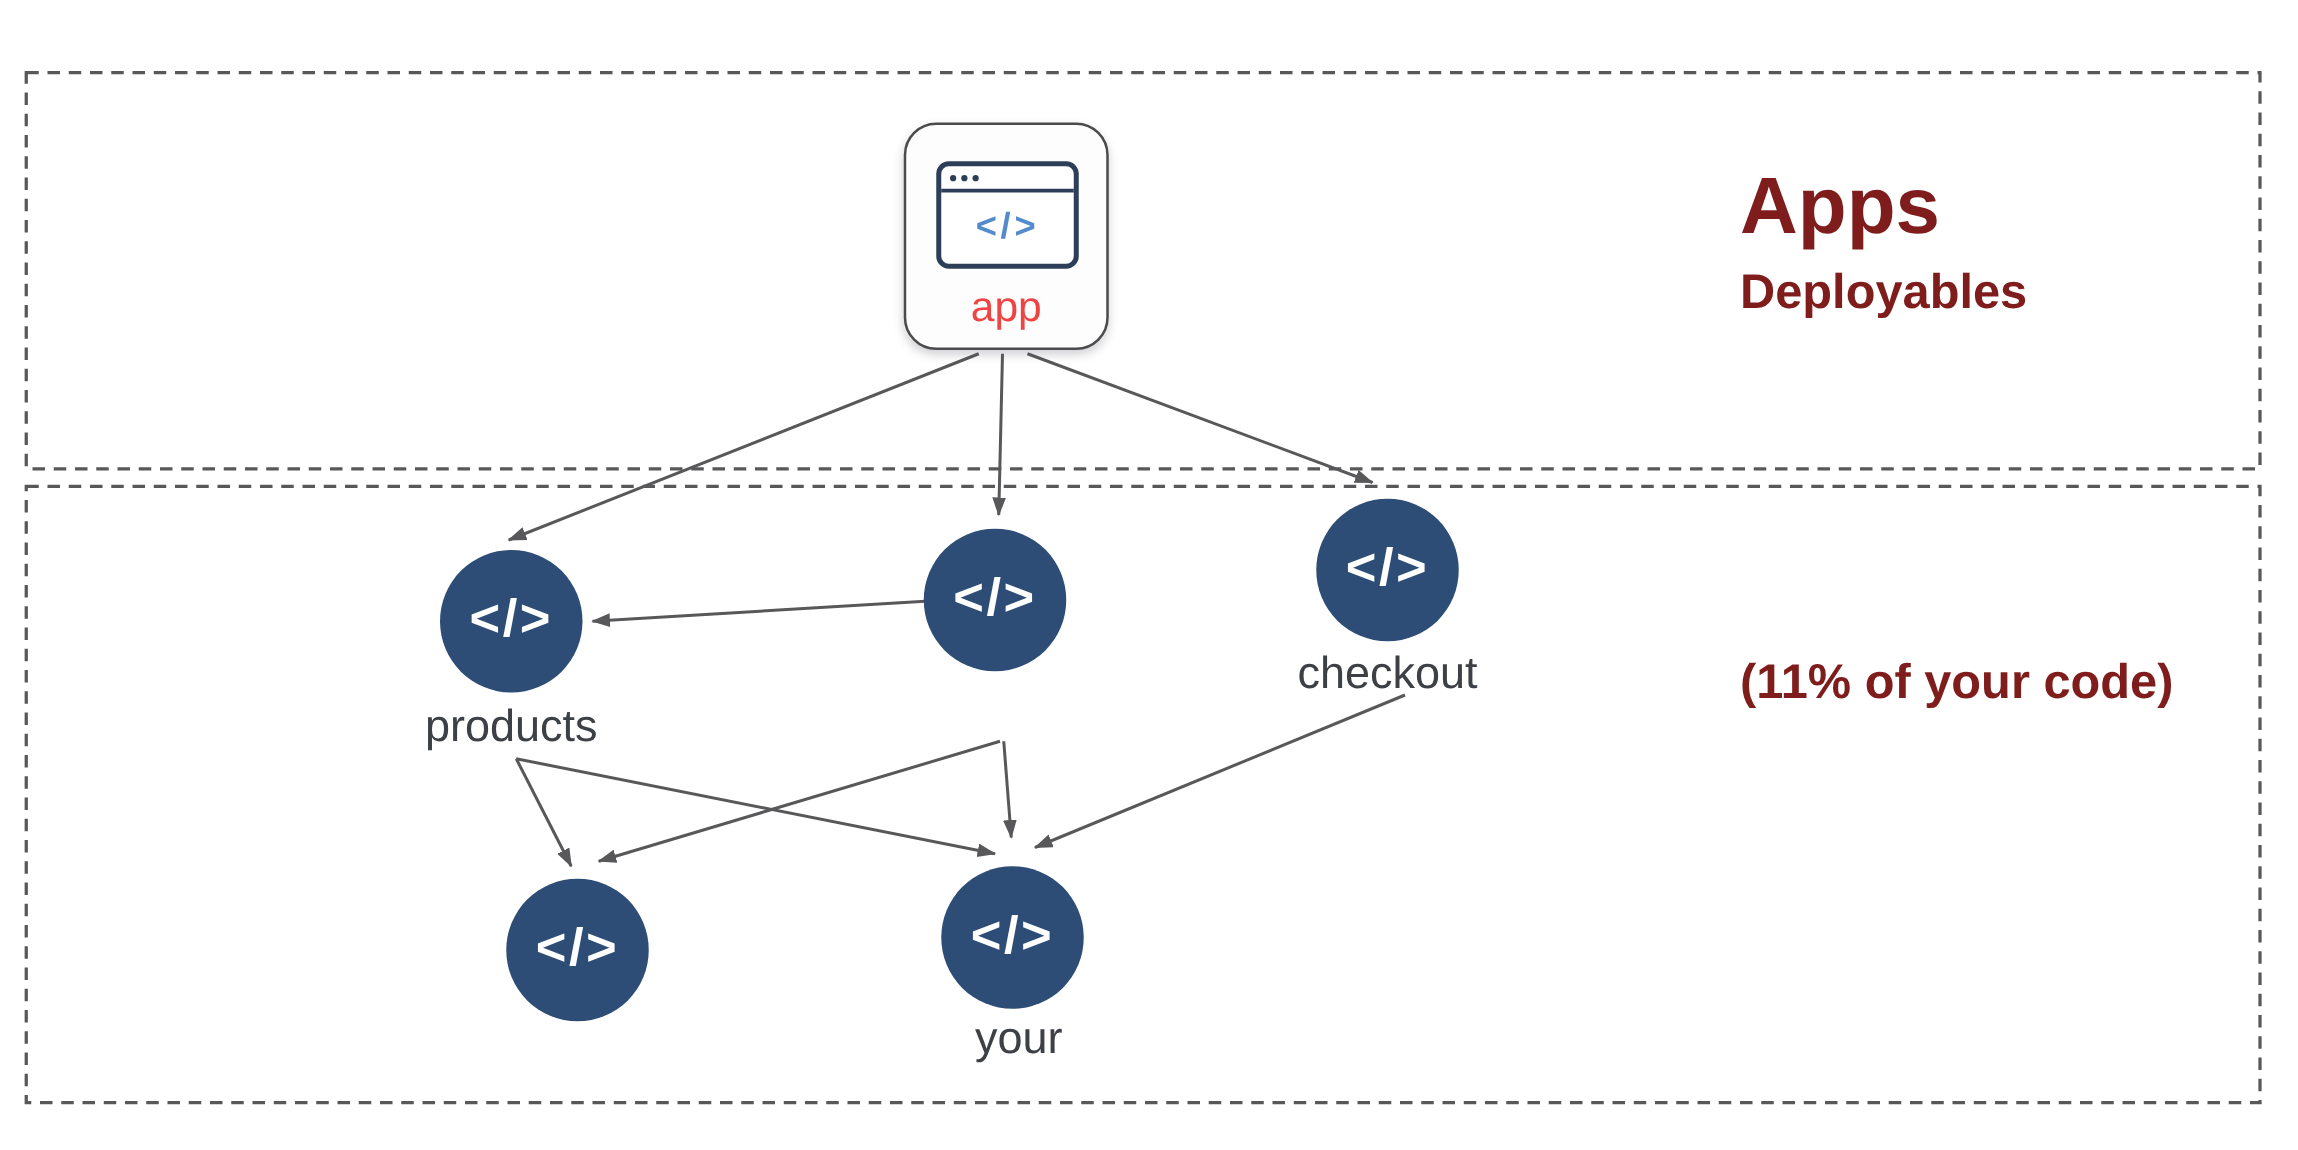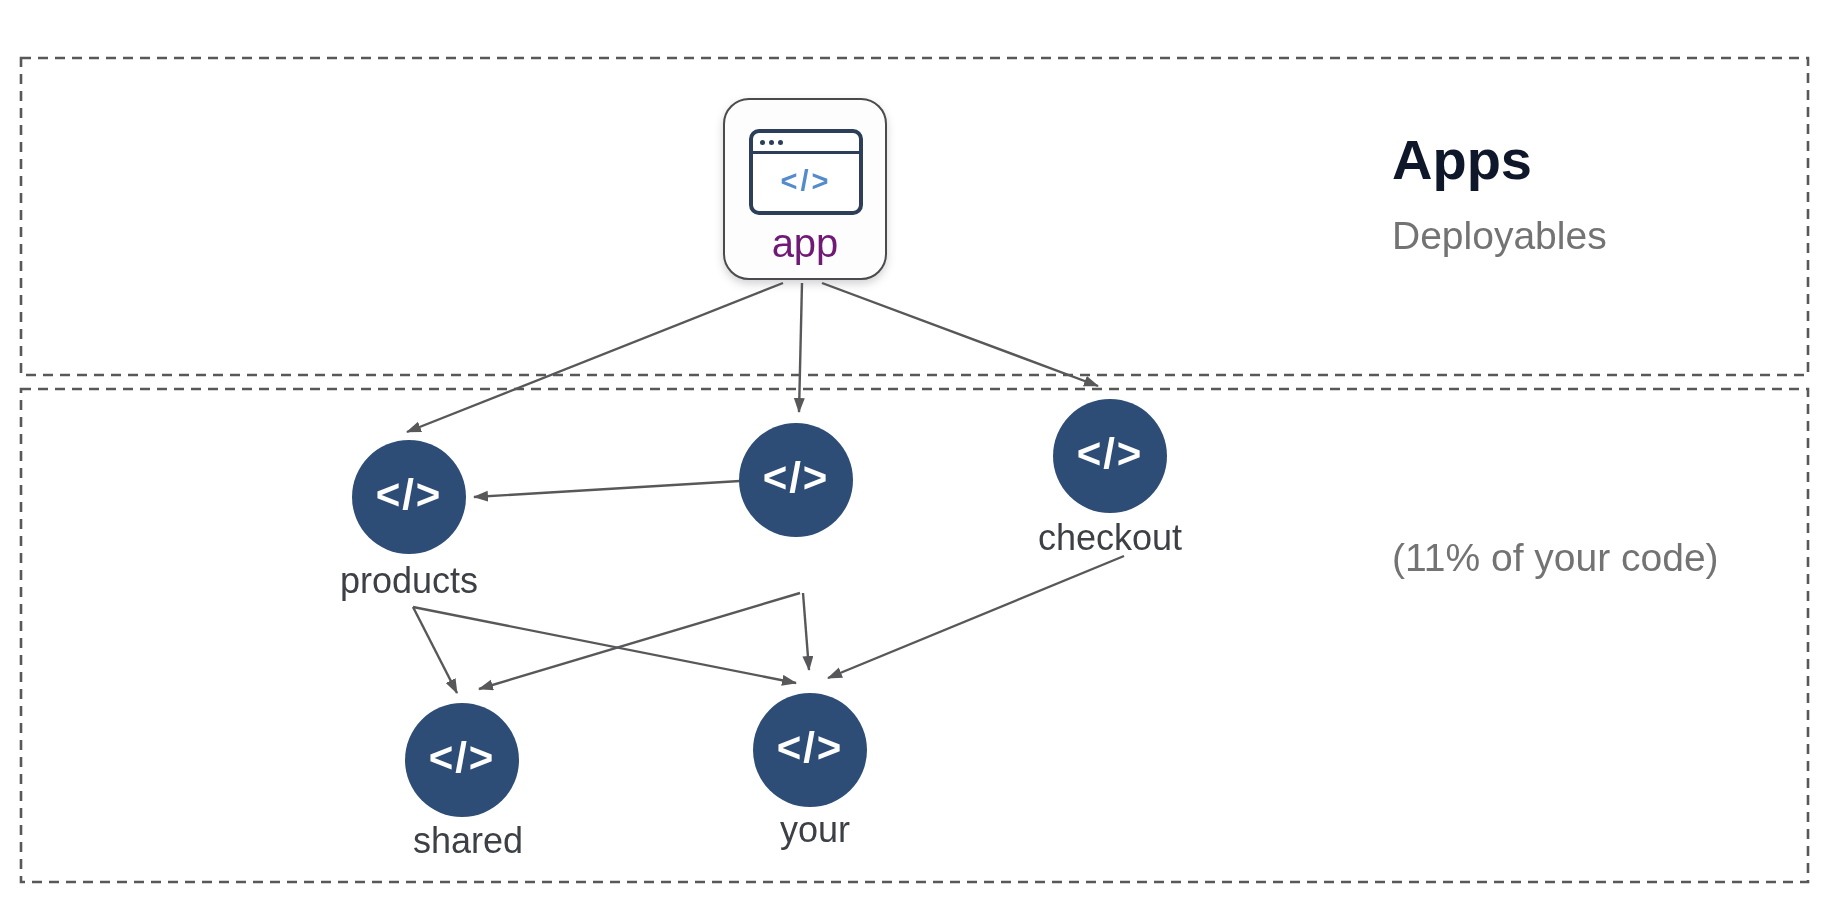--- a/index.html
+++ b/index.html
@@ -78,22 +78,22 @@
     color: var(--icon-blue);
     font-weight: bold;
     font-size: 29px;
     letter-spacing: 3px;
   }
   .app-label {
     position: absolute;
     left: 0; bottom: 12px;
     width: 100%;
     text-align: center;
-    font-size: 40px;
-    color: #701a75;
+    font-size: 34px;
+    color: #ef4444;
   }
 
   
   .lib-node {
     position: absolute;
     width: 114px; height: 114px;
     border-radius: 50%;
     background: var(--node-blue);
     display: flex;
     align-items: center;
@@ -113,30 +113,31 @@
     font-size: 36px;
     color: var(--text-dark);
   }
 
   
   .section-caption {
     position: absolute;
     left: 1392px;
   }
   .caption-title {
-    font-size: 56px;
-    font-weight: bold;
-    color: #0f172a;
+    font-size: 64px;
+    font-weight: bold;
+    color: #7f1d1d;
     line-height: 1.15;
   }
   .caption-subtitle {
     font-size: 39px;
-    color: #737373;
+    color: #7f1d1d;
     line-height: 1.15;
-    margin-top: 22px;
+    margin-top: 10px;
+    font-weight: bold;
   }
 </style>
 </head>
 <body>
 
 <div class="canvas">
 
   <svg id="edge-layer" viewBox="0 0 1838 920" xmlns="http://www.w3.org/2000/svg">
     <defs>
       <marker id="arrow" markerUnits="userSpaceOnUse" markerWidth="16" markerHeight="12" refX="14" refY="5.5" orient="auto">
@@ -189,20 +190,19 @@
   </div>
 
   <div class="lib-node" style="left:1053px; top:399px">
     <span class="code-glyph">&lt;/&gt;</span>
   </div>
   <div class="node-label" style="left:980px; top:517px">checkout</div>
 
   <div class="lib-node" style="left:405px; top:703px">
     <span class="code-glyph">&lt;/&gt;</span>
   </div>
-  <div class="node-label" style="left:338px; top:820px">shared</div>
 
   <div class="lib-node" style="left:753px; top:693px">
     <span class="code-glyph">&lt;/&gt;</span>
   </div>
   <div class="node-label" style="left:685px; top:809px">your</div>
 
 </div>
 
 </body></html>

